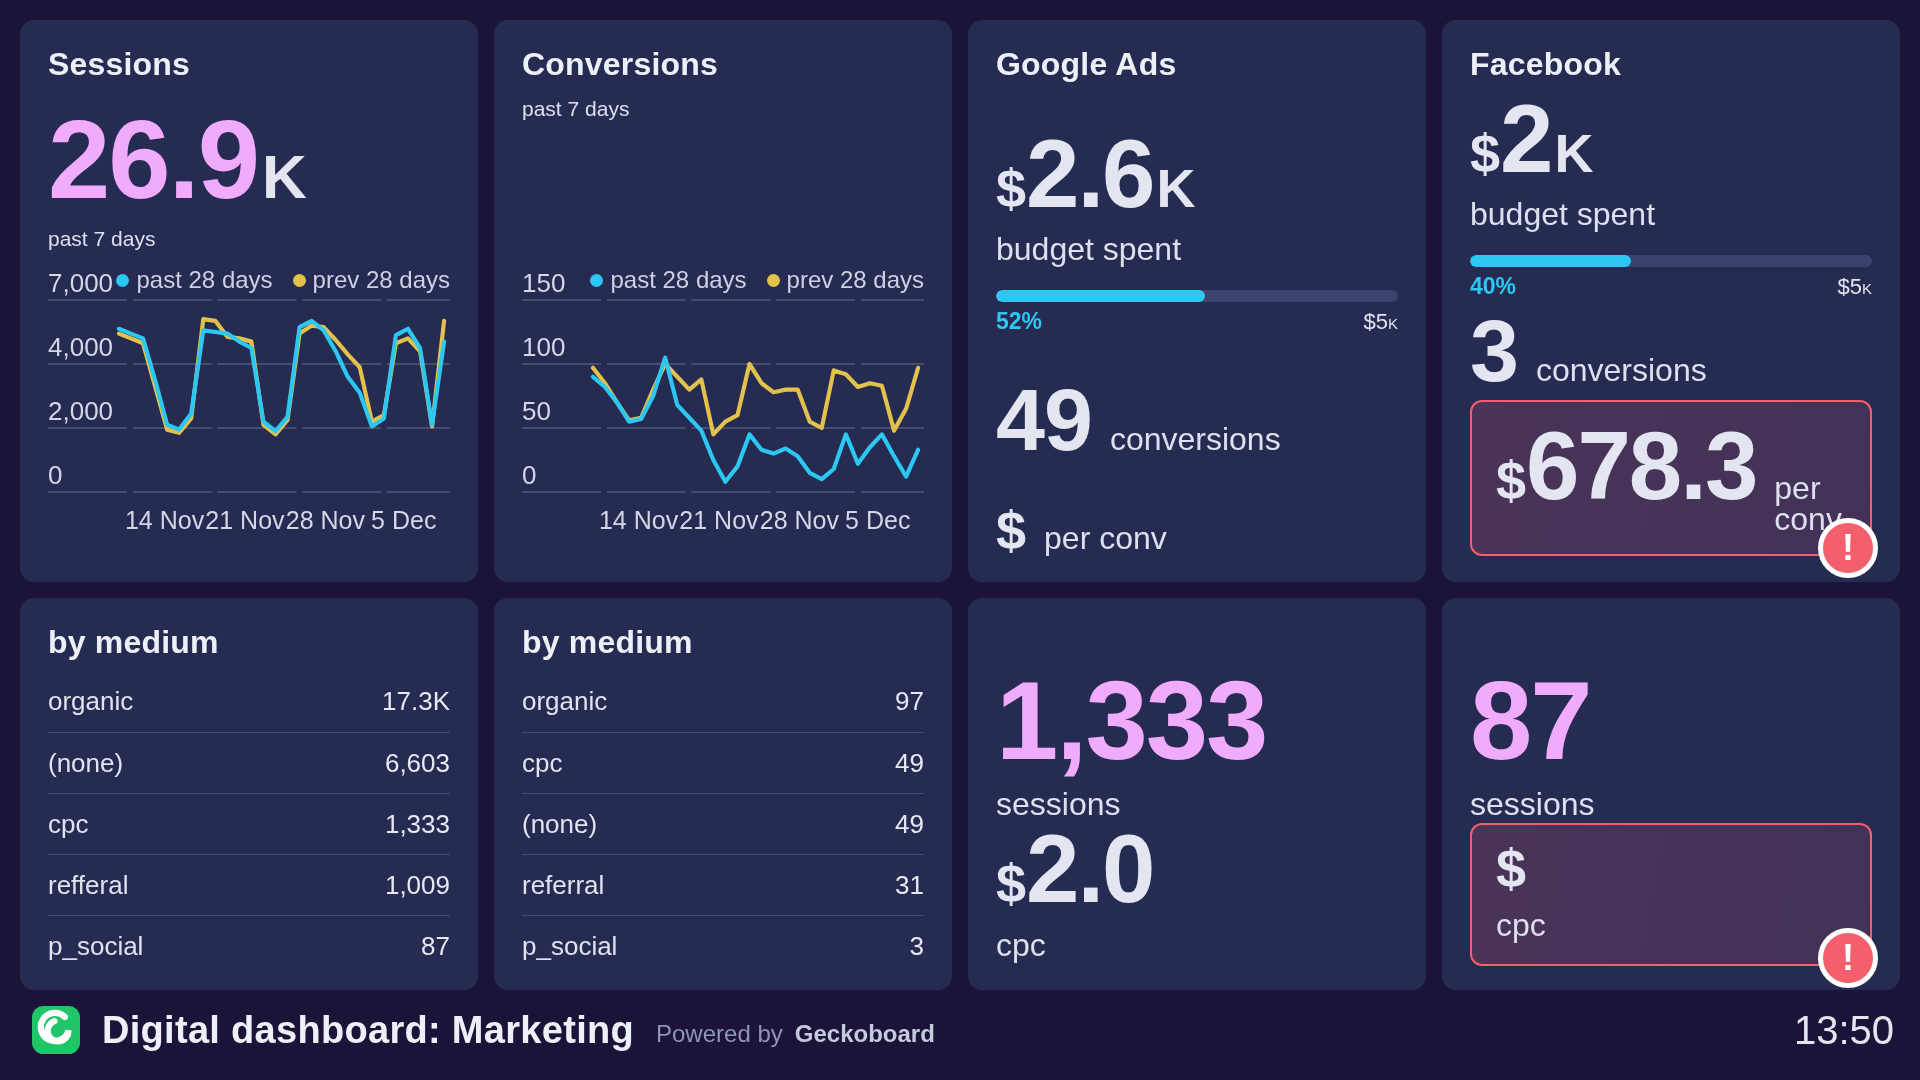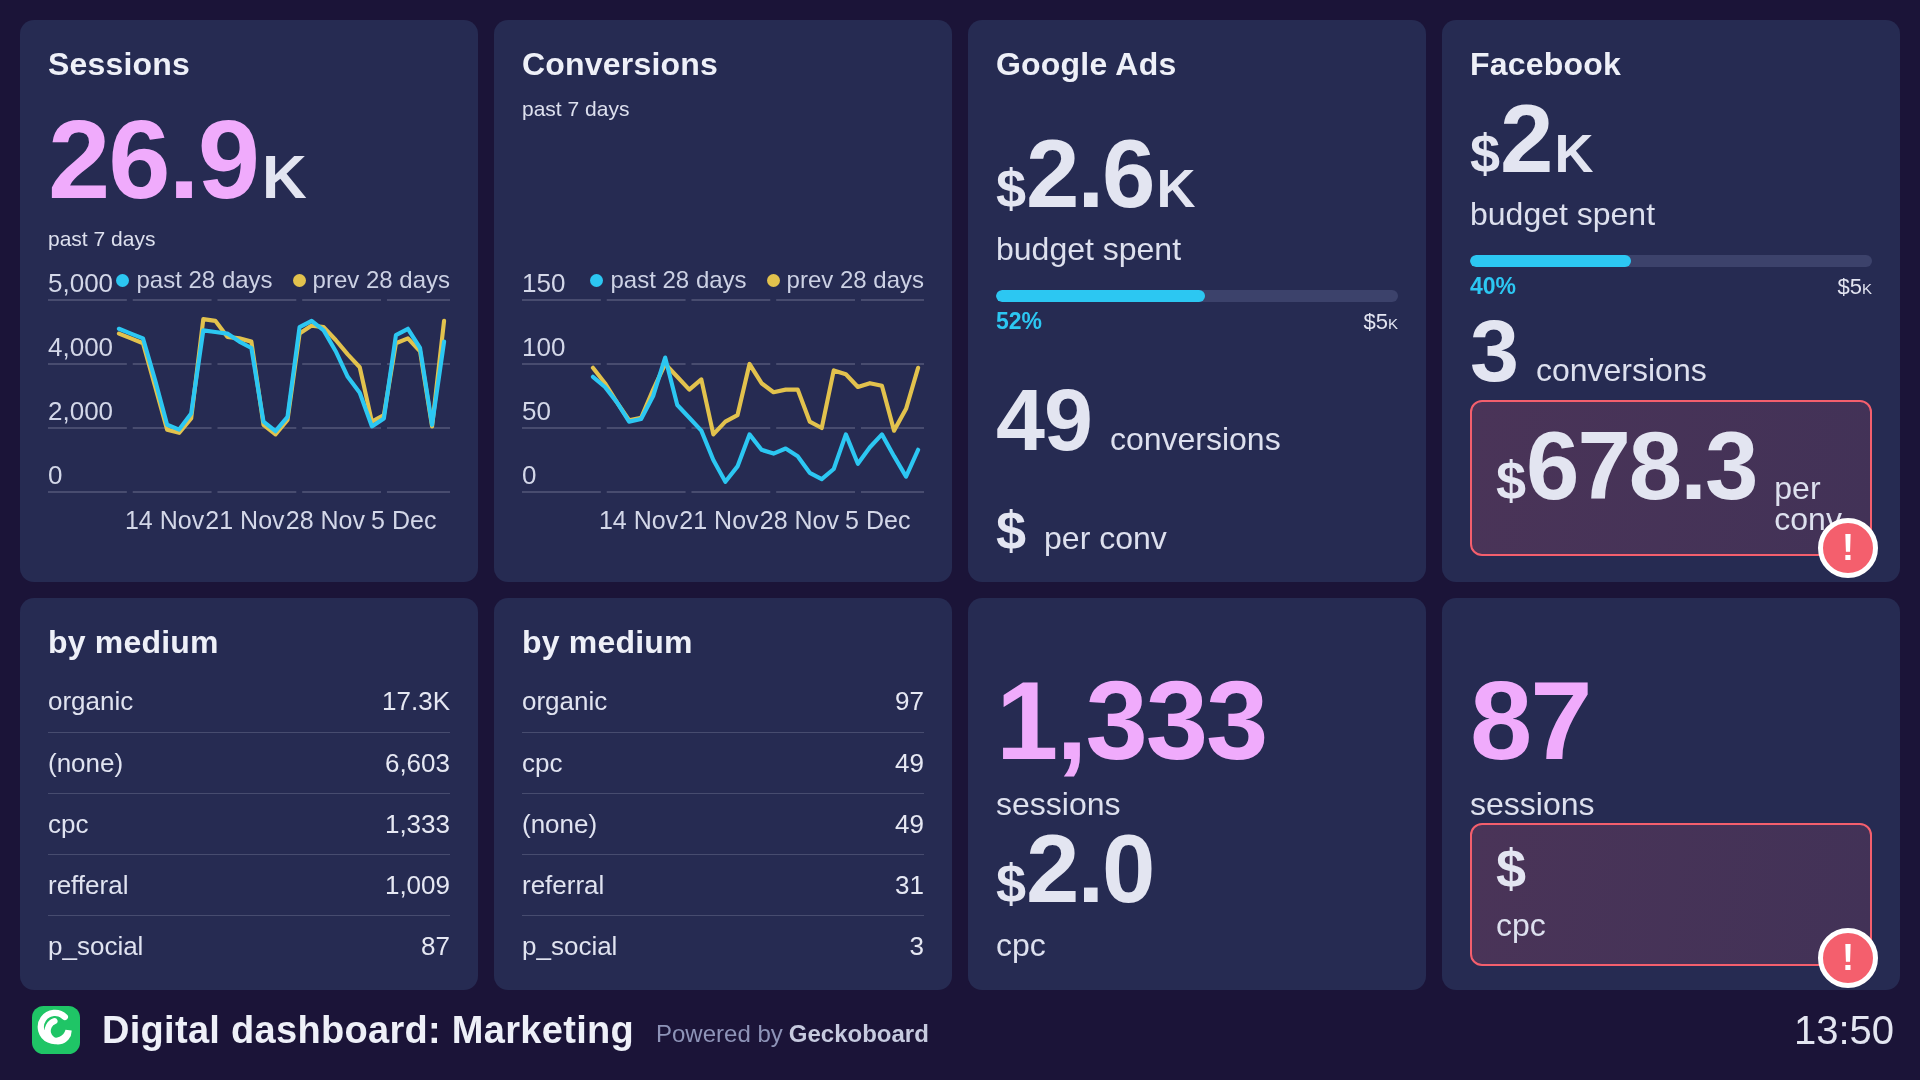--- a/index.html
+++ b/index.html
@@ -98,37 +98,37 @@
   .trow + .trow { border-top:1.5px solid rgba(223,227,245,.18); }
   .tval { color:#e6e8f3; }
 
   
   .footer {
     height:80px; display:flex; align-items:center;
     padding:0 26px 0 32px; gap:22px;border-radius:13px;
   }
   .footer-title { font-size:38px; font-weight:700; color:#eef0f8; letter-spacing:.3px; }
   .powered { font-size:24px; color:#8e94b8; margin-top:8px; }
-  .powered-brand { color:#c6cadf; font-weight:600; margin-left:6px; }
+  .powered-brand { color:#c6cadf; font-weight:600; margin-left:12px; }
   .clock { margin-left:auto; font-size:40px; color:#e3e5f1; }
 </style>
 </head>
 <body>
 
 <div class="grid">
 
   <section class="card">
     <div class="card-title">Sessions</div>
     <div class="big-stat">
       <span class="big-num">26.9</span>
       <span class="big-suf">K</span>
     </div>
     <div class="period">past 7 days</div>
     <div class="chart">
-      <span class="ytick" style="top:16px">5,000</span>
+      <span class="ytick" style="top:16px">7,000</span>
       <span class="ytick" style="top:80px">4,000</span>
       <span class="ytick" style="top:144px">2,000</span>
       <span class="ytick" style="top:208px">0</span>
       <div class="legend">
         <div class="legend-item">
           <span class="legend-dot" style="background:#2cc7f2"></span>
           <span class="legend-label">past 28 days</span>
         </div>
         <div class="legend-item">
           <span class="legend-dot" style="background:#e2c24d"></span>

